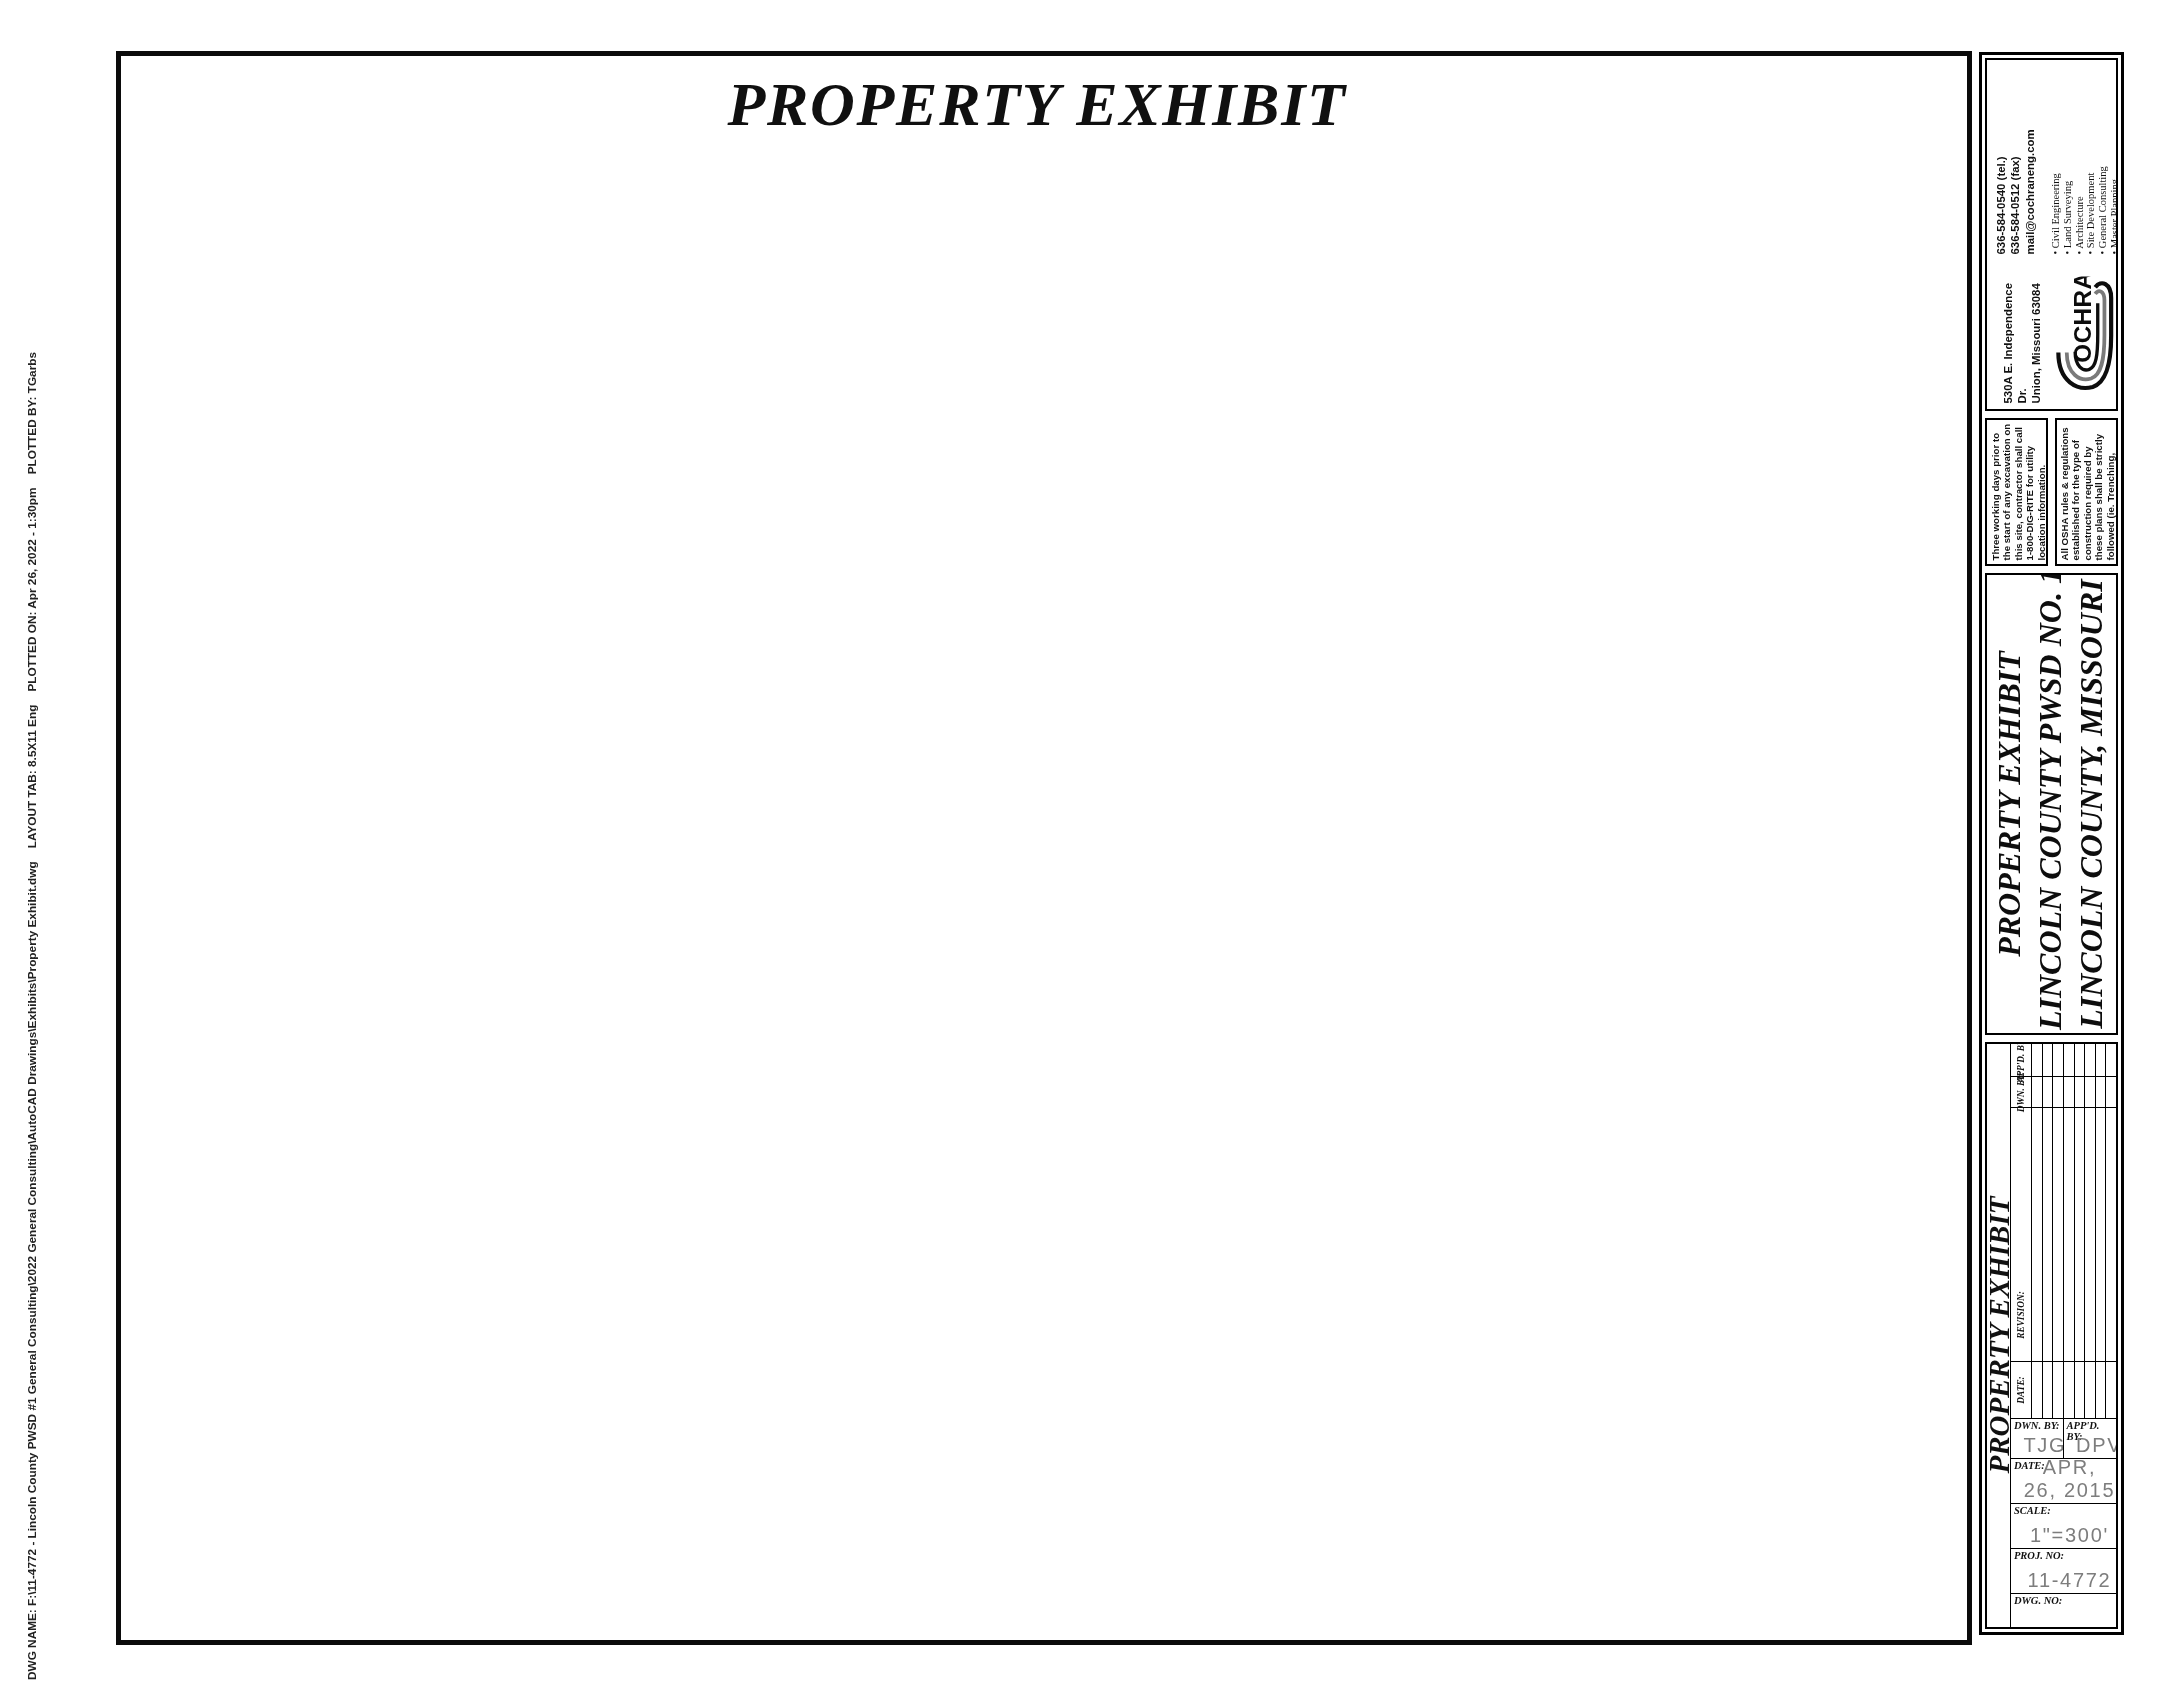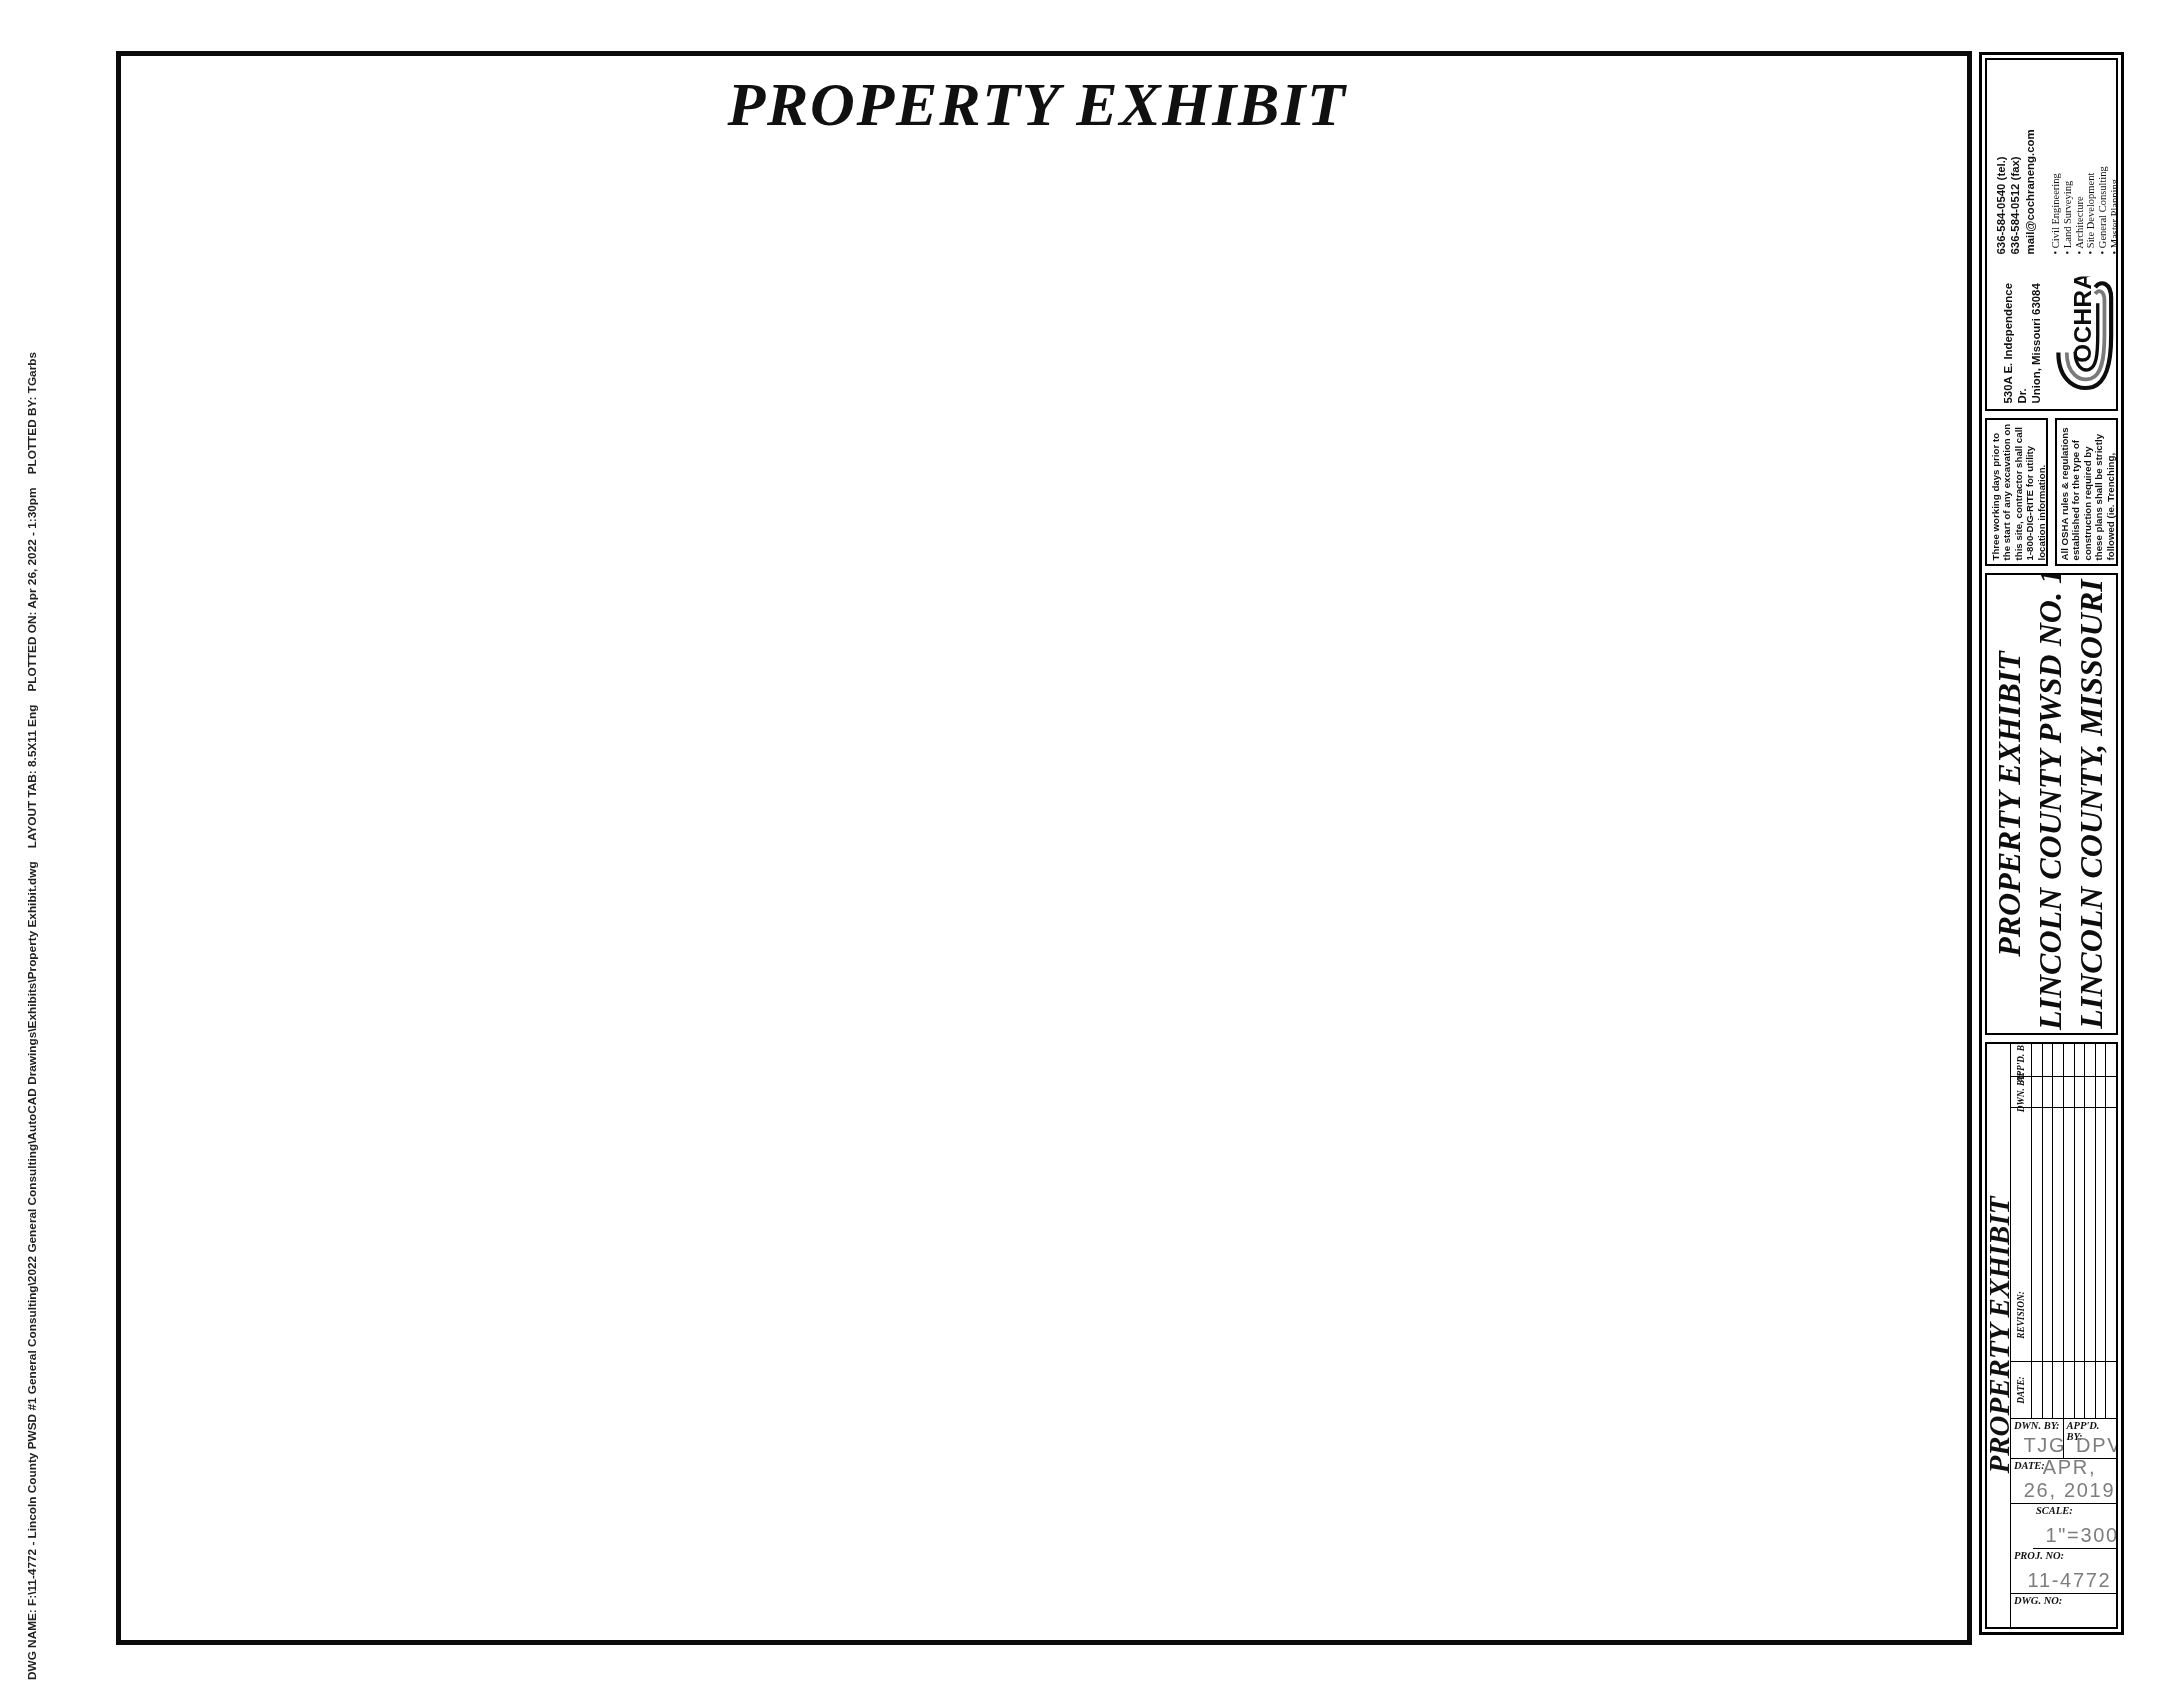--- a/index.html
+++ b/index.html
@@ -771,23 +771,23 @@
             <span class="flab">DWN. BY:</span>
             <span class="fval">TJG</span>
           </div>
           <div class="half">
             <span class="flab">APP'D. BY:</span>
             <span class="fval">DPV</span>
           </div>
         </div>
         <div class="inforow" style="height:44px;">
           <span class="flab">DATE:</span>
-          <span class="fval">APR, 26, 2019</span>
-        </div>
-        <div class="inforow" style="height:44px;margin-left:22px;">
+          <span class="fval">APR, 26, 2015</span>
+        </div>
+        <div class="inforow" style="height:44px;">
           <span class="flab">SCALE:</span>
           <span class="fval">1"=300'</span>
         </div>
         <div class="inforow" style="height:44px;">
           <span class="flab">PROJ. NO:</span>
           <span class="fval">11-4772</span>
         </div>
         <div class="dwgno">
           <span class="flab">DWG. NO:</span>
 

